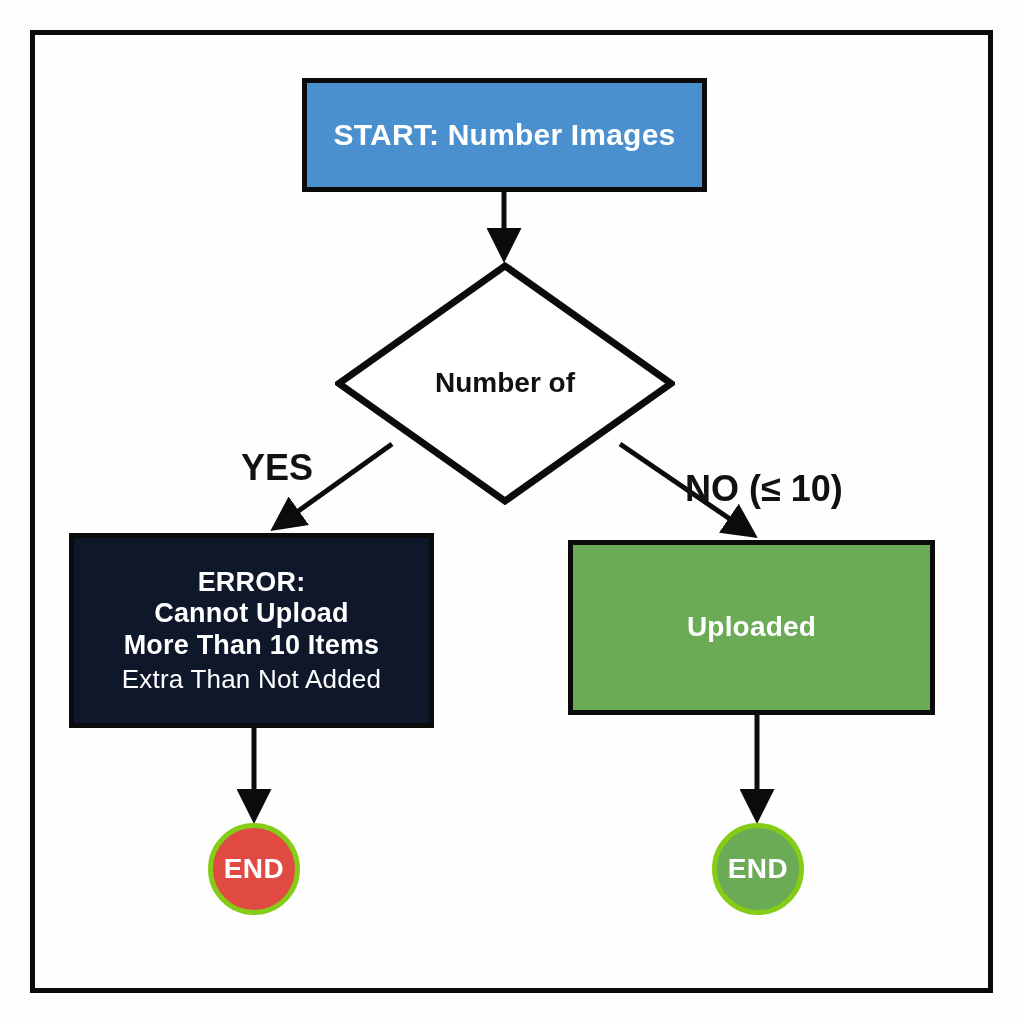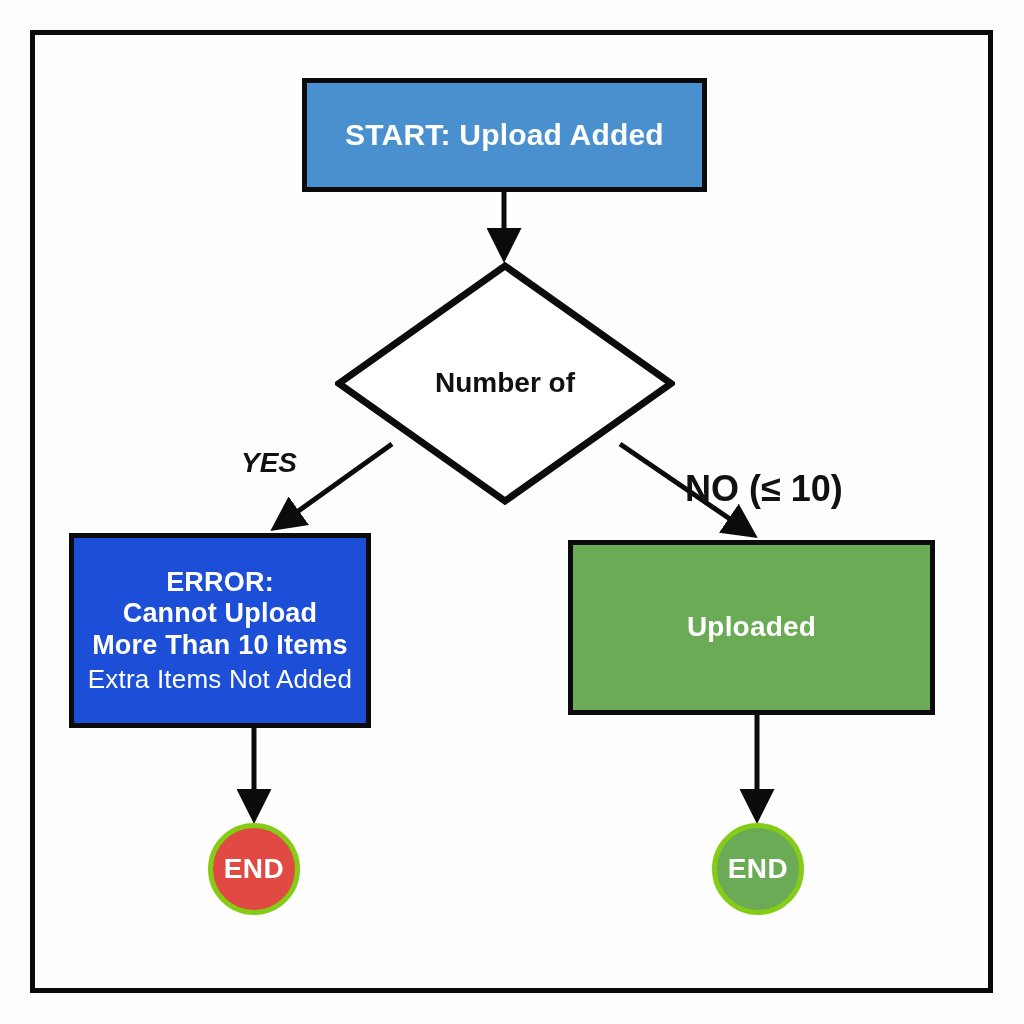--- a/index.html
+++ b/index.html
@@ -57,23 +57,23 @@
     top: 78px;
     width: 405px;
     height: 114px;
     background: #4a90ce;
     font-size: 30px;
     font-weight: bold;
   }
   #error-box {
     left: 69px;
     top: 533px;
-    width: 302px;
+    width: 365px;
     height: 195px;
-    background: #1d4ed8;
+    background: #0f172a;
     font-size: 27px;
     font-weight: bold;
   }
   #error-box .sub-line {
     font-weight: normal;
     font-size: 26px;
     margin-top: 3px;
   }
   #success-box {
     left: 568px;
@@ -139,22 +139,21 @@
   
   .branch-label {
     position: absolute;
     color: #111111;
     font-weight: bold;
     white-space: nowrap;
   }
   #yes-label {
     left: 241px;
     top: 447px;
-    font-size: 28px;
-    font-style: italic;
+    font-size: 36px;
   }
   #no-label {
     left: 685px;
     top: 468px;
     font-size: 36px;
   }
 </style>
 </head>
 <body>
 
@@ -174,40 +173,40 @@
     <line x1="392" y1="444" x2="276" y2="527" stroke="#0b0b0b" stroke-width="5" marker-end="url(#arrowhead)"></line>
 
     <line x1="620" y1="444" x2="752" y2="534" stroke="#0b0b0b" stroke-width="5" marker-end="url(#arrowhead)"></line>
 
     <line x1="254" y1="728" x2="254" y2="817" stroke="#0b0b0b" stroke-width="5" marker-end="url(#arrowhead)"></line>
 
     <line x1="757" y1="715" x2="757" y2="817" stroke="#0b0b0b" stroke-width="5" marker-end="url(#arrowhead)"></line>
   </svg>
 
   <div class="node-box" id="start-box">
-    <span class="line">START: Upload Added</span>
+    <span class="line">START: Number Images</span>
   </div>
 
   <div id="decision-node">
     <svg width="340" height="243" viewBox="0 0 340 243" xmlns="http://www.w3.org/2000/svg">
       <polygon points="170,4 336,121.5 170,239 4,121.5" fill="#ffffff" stroke="#0b0b0b" stroke-width="7" stroke-linejoin="miter"></polygon>
     </svg>
     <div id="decision-label">
       <span class="line">Number of</span>
     </div>
   </div>
 
   <div class="branch-label" id="yes-label">YES</div>
   <div class="branch-label" id="no-label">NO (≤ 10)</div>
 
   <div class="node-box" id="error-box">
     <span class="line">ERROR:</span>
     <span class="line">Cannot Upload</span>
     <span class="line">More Than 10 Items</span>
-    <span class="line sub-line">Extra Items Not Added</span>
+    <span class="line sub-line">Extra Than Not Added</span>
   </div>
 
   <div class="node-box" id="success-box">
     <span class="line">Uploaded</span>
   </div>
 
   <div class="end-node" id="end-error">
     <span>END</span>
   </div>
   <div class="end-node" id="end-success">

